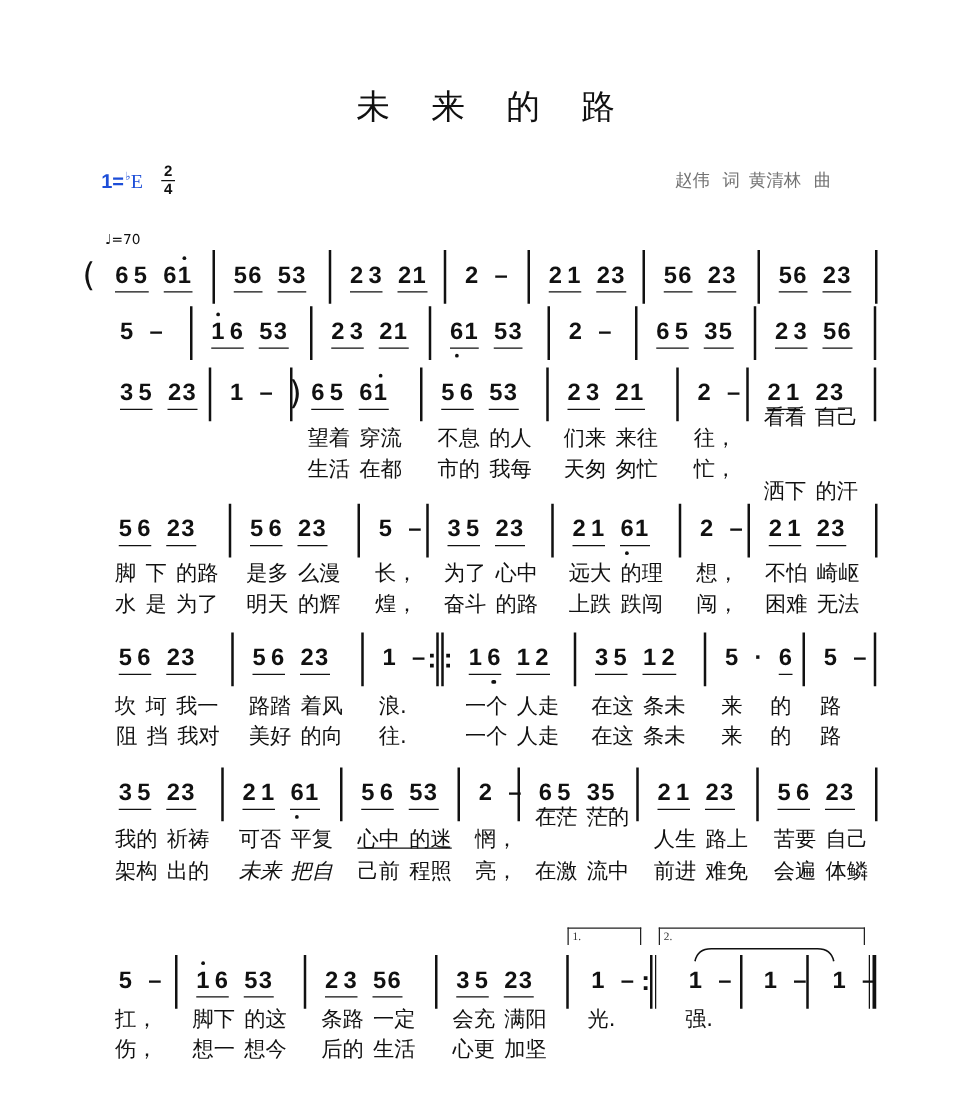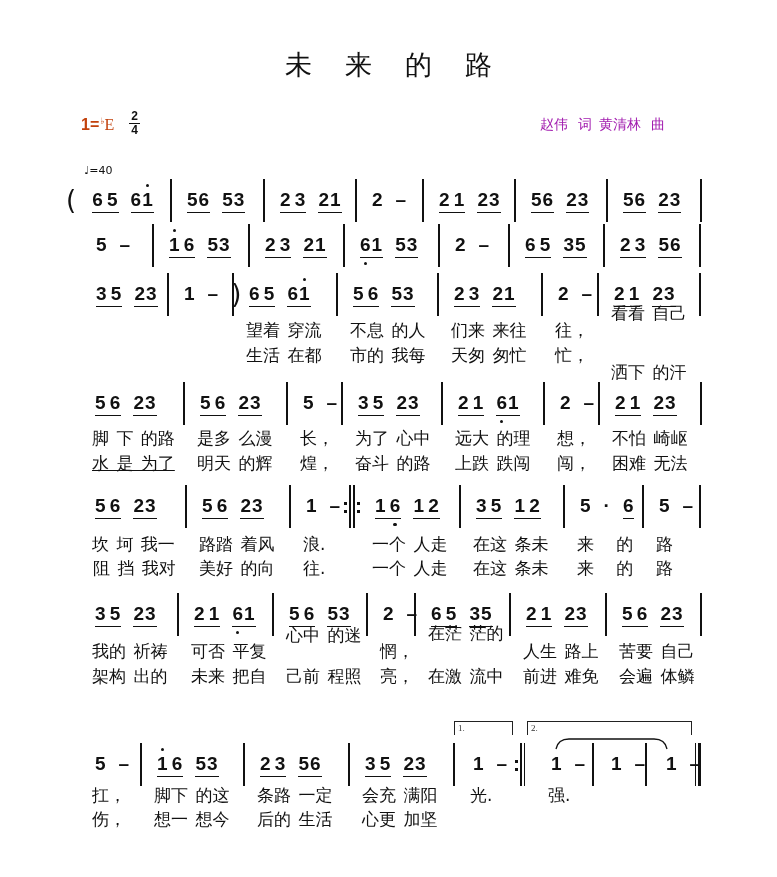--- a/index.html
+++ b/index.html
@@ -1,40 +1,40 @@
 <!DOCTYPE html>
 <html><head>
 <meta charset="utf-8">
 <style>
   * { box-sizing: border-box; margin: 0; padding: 0; }
   html, body { background: #ffffff; }
   body { width: 777px; height: 877px; overflow: hidden; }
-  #page { position: relative; width: 777px; height: 775px; background: #ffffff; color: #111111; }
+  #page { position: relative; width: 777px; height: 775px; background: #ffffff; color: #111111; margin-top: 21px; }
 
   .title {
     position: absolute; top: 47px; left: 0; width: 777px;
     text-align: center; padding-left: 33px;
     font-family: "DejaVu Sans", sans-serif; font-weight: normal;
     font-size: 27px; line-height: 36px; letter-spacing: 33px; color: #111;
   }
   .keysig {
     position: absolute; left: 81px; top: 115px; white-space: nowrap;
-    font-family: "Liberation Serif", serif; font-size: 16px; line-height: 20px; color: #c2410c;
+    font-family: "Liberation Serif", serif; font-size: 16px; line-height: 20px; color: #1d4ed8;
   }
   .keysig .one { font-family: "Liberation Sans", sans-serif; font-weight: bold; }
   .keysig .acc { font-size: 9px; position: relative; top: -6px; margin-left: 1px; }
   .timesig {
     position: absolute; left: 129px; top: 111px; width: 11px; text-align: center;
     font-family: "Liberation Sans", sans-serif; font-weight: bold; font-size: 12px; line-height: 11px;
   }
   .timesig .num { display: block; border-bottom: 1px solid #111; padding-bottom: 1px; }
   .timesig .den { display: block; padding-top: 1px; }
   .credits {
     position: absolute; left: 540px; top: 116px; white-space: nowrap;
-    font-family: "Liberation Serif", serif; font-size: 14px; line-height: 18px; color: #a21caf;
+    font-family: "Liberation Serif", serif; font-size: 14px; line-height: 18px; color: #737373;
   }
   .credits .c1 { margin-right: 10px; }
   .credits .c2 { margin-right: 7px; }
   .credits .c3 { margin-right: 10px; }
   .tempo {
     position: absolute; left: 84px; top: 164px; white-space: nowrap;
     font-family: "DejaVu Sans", sans-serif; font-size: 11px; line-height: 14px;
   }
 
   #score { position: absolute; left: 0; top: 0; width: 777px; height: 877px; }
@@ -93,21 +93,21 @@
   <div class="timesig">
     <span class="num">2</span>
     <span class="den">4</span>
   </div>
 
   <div class="credits">
     <span class="c1">赵伟</span><span class="c2">词</span><span class="c3">黄清林</span><span>曲</span>
   </div>
 
   <div class="tempo">
-    <span>♩</span><span>=40</span>
+    <span>♩</span><span>=70</span>
   </div>
 
   <div id="score">
       <div class="row" style="top: 178px;">
         <div class="measure" style="left: 62px; width: 109px;">
           <div class="notes" style="padding-left: 4px;">
             <span class="grp paren"><span class="n">(</span></span>
             <span class="grp beam"><span class="n">6</span> <span class="n">5</span></span>
             <span class="grp beam"><span class="n">6</span><span class="n hi">1</span></span>
           </div>
@@ -269,21 +269,21 @@
         </div>
         <div class="bar" style="left: 699.2px; width: 1.6px;"></div>
       </div>
       <div class="row" style="top: 381px;">
         <div class="measure" style="left: 79px; width: 105px;">
           <div class="notes" style="padding-left: 16px;">
             <span class="grp beam"><span class="n">5</span> <span class="n">6</span></span>
             <span class="grp beam"><span class="n">2</span><span class="n">3</span></span>
           </div>
           <div class="lyric" style="left: 13px; top: 47px;">脚 下 的路</div>
-          <div class="lyric" style="left: 13px; top: 72px; text-decoration: underline;">水 是 为了</div>
+          <div class="lyric" style="left: 13px; top: 72px;">水 是 为了</div>
         </div>
         <div class="bar" style="left: 183.2px; width: 1.6px;"></div>
         <div class="measure" style="left: 184px; width: 103px;">
           <div class="notes" style="padding-left: 16px;">
             <span class="grp beam"><span class="n">5</span> <span class="n">6</span></span>
             <span class="grp beam"><span class="n">2</span><span class="n">3</span></span>
           </div>
           <div class="lyric" style="left: 13px; top: 47px;">是多 么漫</div>
           <div class="lyric" style="left: 13px; top: 72px;">明天 的辉</div>
         </div>
@@ -412,29 +412,29 @@
           <div class="lyric" style="left: 13px; top: 49px;">我的 祈祷</div>
           <div class="lyric" style="left: 13px; top: 74px;">架构 出的</div>
         </div>
         <div class="bar" style="left: 177.2px; width: 1.6px;"></div>
         <div class="measure" style="left: 178px; width: 95px;">
           <div class="notes" style="padding-left: 16px;">
             <span class="grp beam"><span class="n">2</span> <span class="n">1</span></span>
             <span class="grp beam"><span class="n lo">6</span><span class="n">1</span></span>
           </div>
           <div class="lyric" style="left: 13px; top: 49px;">可否 平复</div>
-          <div class="lyric" style="left: 13px; top: 74px;">未来 把自</div>
+          <div class="lyric" style="left: 13px; top: 74px; font-style: italic;">未来 把自</div>
         </div>
         <div class="bar" style="left: 272.2px; width: 1.6px;"></div>
         <div class="measure" style="left: 273px; width: 94px;">
           <div class="notes" style="padding-left: 16px;">
             <span class="grp beam"><span class="n">5</span> <span class="n">6</span></span>
             <span class="grp beam"><span class="n">5</span><span class="n">3</span></span>
           </div>
-          <div class="lyric" style="left: 13px; top: 33px;">心中 的迷</div>
+          <div class="lyric" style="left: 13px; top: 49px; text-decoration: underline;">心中 的迷</div>
           <div class="lyric" style="left: 13px; top: 74px;">己前 程照</div>
         </div>
         <div class="bar" style="left: 366.2px; width: 1.6px;"></div>
         <div class="measure" style="left: 367px; width: 48px;">
           <div class="notes" style="padding-left: 16px;">
             <span class="grp"><span class="n">2</span></span>
             <span class="grp"><span class="n">–</span></span>
           </div>
           <div class="lyric" style="left: 13px; top: 49px;">惘，</div>
           <div class="lyric" style="left: 13px; top: 74px;">亮，</div>

